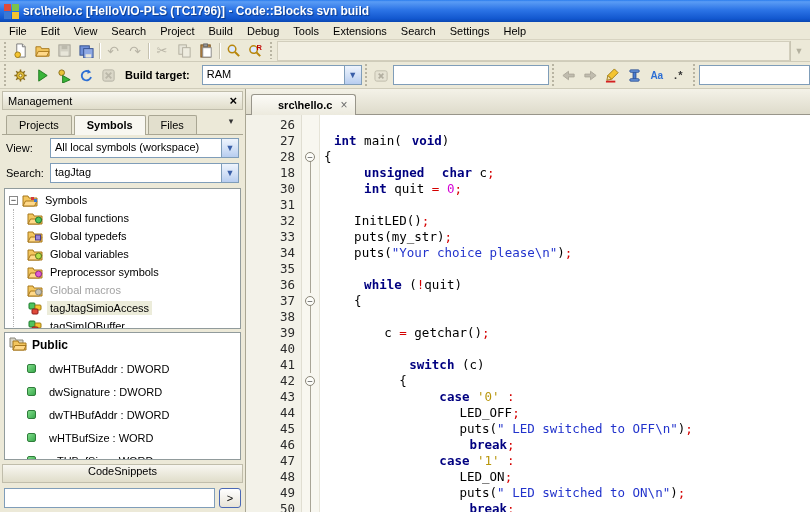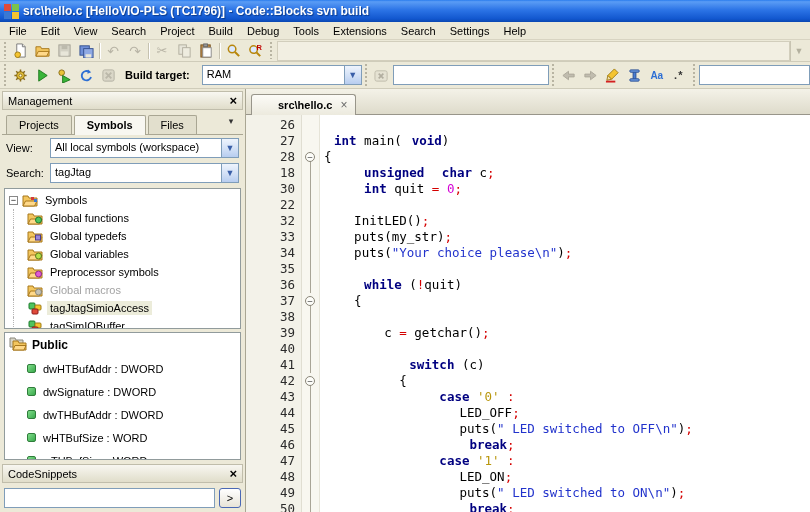--- a/index.html
+++ b/index.html
@@ -65,24 +65,24 @@
   .trow .indent { width:14px; align-self:stretch; border-left:1px dotted #b5b5b5; margin-left:8px; }
   .trow .ticon { width:16px; height:14px; margin-right:4px; flex:none; }
   .trow .ticon svg { width:16px; height:14px; }
   .trow .tlabel { padding:1px 3px; }
   .trow.selected .tlabel { background:#ececda; }
   .trow.disabled .tlabel { color:#a3a3a3; }
 
   .public-box { height:128px; background:#fff; border:1px solid #919b9c; margin:3px 2px 0 2px; padding:3px 4px; overflow:hidden; }
   .pub-head { display:flex; align-items:center; gap:5px; font-weight:bold; font-size:12px; margin-bottom:3px; }
   .pub-head svg { width:18px; height:15px; }
-  .pub-item { display:flex; align-items:center; gap:7px; height:23px; padding-left:18px; }
+  .pub-item { display:flex; align-items:center; gap:13px; height:23px; padding-left:18px; }
   .pub-item .dot { width:9px; height:9px; border-radius:2px; background:linear-gradient(135deg,#7fdc8a,#3aa94c); border:1px solid #2f7d3a; }
 
-  .snip-caption { margin-top:4px; }
+  .snip-caption { margin-top:4px;flex-direction:column; }
   .snip-row { display:flex; gap:4px; padding:5px 2px 4px 2px; align-items:center; }
   .snip-row .xp-input { flex:1; }
   .snip-btn { width:22px; height:20px; border:1px solid #4a68b4; border-radius:3px; background:linear-gradient(180deg,#ffffff,#e8e4d8); text-align:center; line-height:18px; }
 
   
   .editor-col { flex:1; display:flex; flex-direction:column; background:#fff; min-width:0; }
   .edtabs { height:26px; background:linear-gradient(180deg,#f4f2e8,#dedbcb); border-bottom:1px solid #98958a; display:flex; align-items:flex-end; padding-left:5px; }
   .edtab { display:flex; align-items:center; gap:8px; padding:4px 8px 4px 26px; background:linear-gradient(180deg,#fcfbf7,#eceade);
     border:1px solid #98958a; border-bottom:none; border-radius:3px 3px 0 0; font-weight:bold; margin-bottom:-1px; }
   .edtab .tclose { color:#6b6b6b; font-weight:normal; font-size:12px; line-height:1; }
@@ -453,21 +453,21 @@
         <span class="tclose">×</span>
       </span>
     </div>
     <div class="edbody">
       <div class="gutter-nums" id="gutNums">
           <div class="ln-row">26</div>
           <div class="ln-row">27</div>
           <div class="ln-row">28</div>
           <div class="ln-row">18</div>
           <div class="ln-row">30</div>
-          <div class="ln-row">22</div>
+          <div class="ln-row">31</div>
           <div class="ln-row">32</div>
           <div class="ln-row">33</div>
           <div class="ln-row">34</div>
           <div class="ln-row">35</div>
           <div class="ln-row">36</div>
           <div class="ln-row">37</div>
           <div class="ln-row">38</div>
           <div class="ln-row">39</div>
           <div class="ln-row">40</div>
           <div class="ln-row">41</div>

